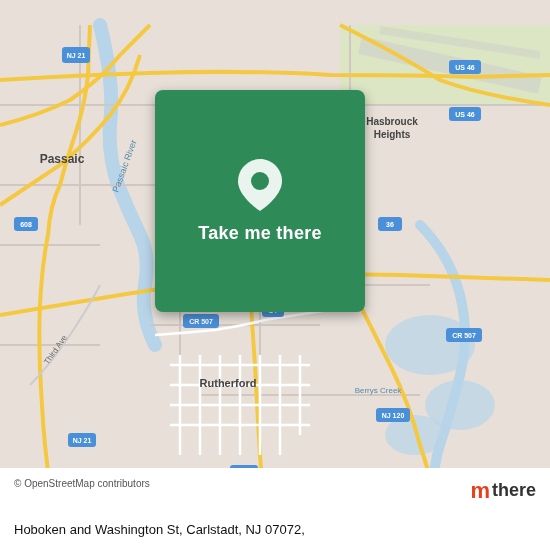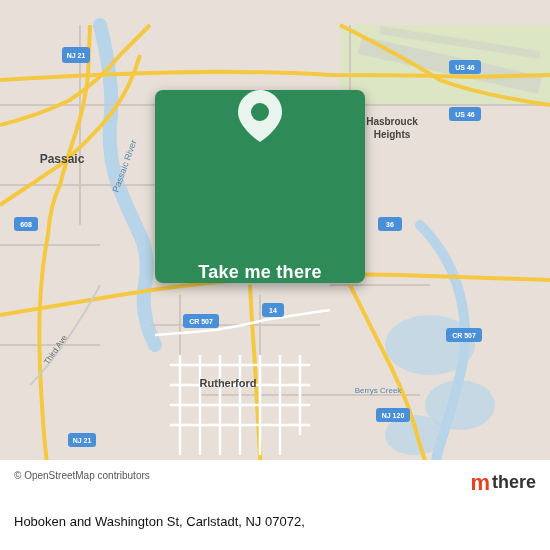--- a/index.html
+++ b/index.html
@@ -25,27 +25,27 @@
       top: 0; left: 0;
       width: 100%; height: 100%;
     }
 
     
     #action-card {
       position: absolute;
       top: 90px;
       left: 155px;
       width: 210px;
-      height: 193px;
+      height: 222px;
       background-color: #2e8b57;
       border-radius: 8px;
       display: flex;
       flex-direction: column;
       align-items: center;
-      justify-content: space-between;
+      justify-content: center;
       box-shadow: 0 4px 12px rgba(0,0,0,0.35);
       z-index: 10;
     }
 
     #location-pin {
       width: 44px;
       height: 52px;
       margin-bottom: 12px;
     }
 
@@ -59,21 +59,21 @@
       letter-spacing: 0.3px;
     }
 
     
     #bottom-bar {
       position: absolute;
       bottom: 0;
       left: 0;
       width: 100%;
       background-color: white;
-      padding: 10px 14px 19px 14px;
+      padding: 10px 14px 11px 14px;
       z-index: 20;
       display: flex;
       align-items: flex-start;
       justify-content: space-between;
     }
 
     #address-block {
       flex: 1;
     }
 

